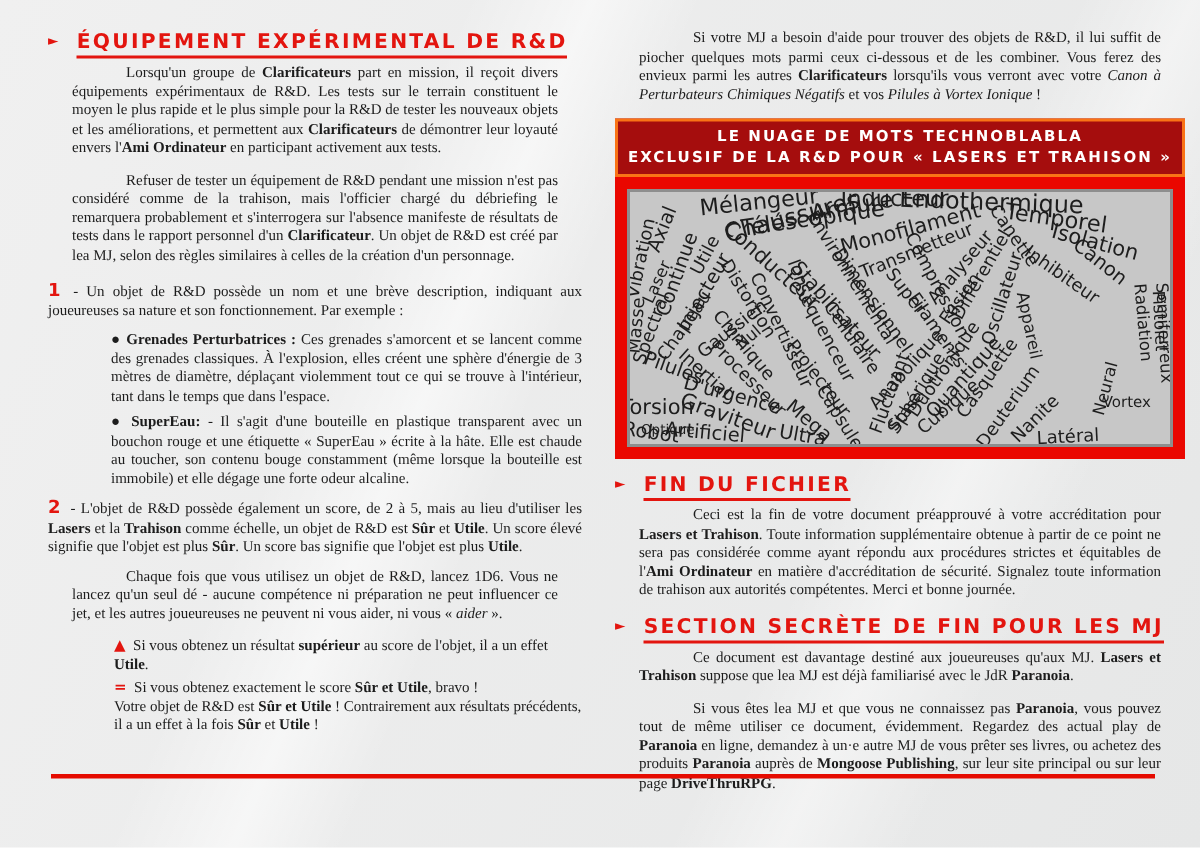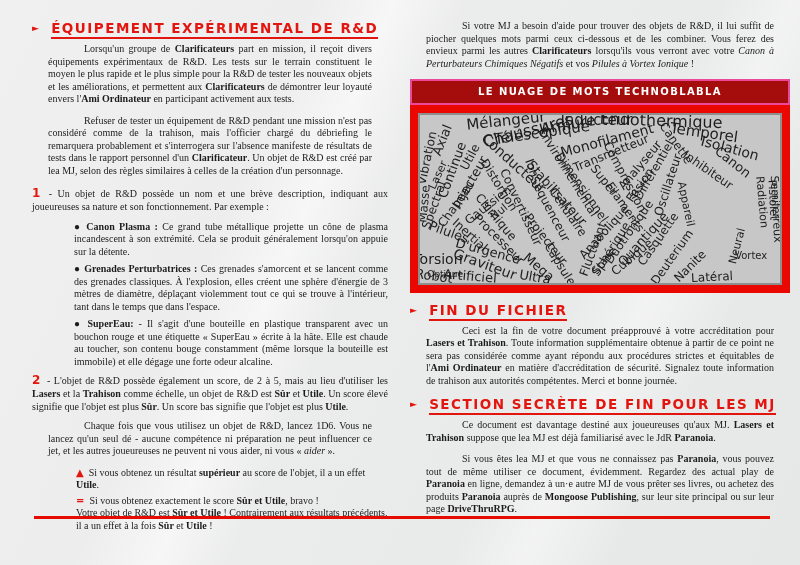--- a/index.html
+++ b/index.html
@@ -25,21 +25,21 @@
   .indent{text-indent:36px;}
   .tight{margin-bottom:5px;}
   .bullet{margin:0 0 5px 42px;font-size:10px;line-height:1.25;text-align:justify;}
   .numbered{font-size:10px;line-height:1.25;text-align:justify;margin:0 0 7px;}
   .num{color:#e3150f;font-family:"DejaVu Sans",sans-serif;font-weight:bold;
        font-size:12px;letter-spacing:1px;margin-right:2px;}
   .result{margin:0 0 3px 44px;font-size:10px;line-height:1.25;text-align:left;}
   .res-marker{color:#e3150f;font-family:"DejaVu Sans",sans-serif;font-weight:bold;
               font-size:10px;margin-right:5px;}
 
-  .banner{background:#a50d0d;border:2px solid #ec4899;color:#ffffff;
+  .banner{background:#a50d0d;border:2px solid #f97316;color:#ffffff;
           font-family:"DejaVu Sans",sans-serif;font-weight:bold;text-align:center;
           font-size:10px;letter-spacing:1.4px;line-height:1.35;padding:4px 2px;}
   .cloud-frame{background:#ea0700;padding:8px;}
   .cloud{position:relative;background:#c7c7c7;border:2px solid #8e8e8e;
          height:168px;overflow:hidden;}
   .cloud-word{position:absolute;font-family:"DejaVu Sans",sans-serif;color:#1d1d1d;
               white-space:nowrap;line-height:1;}
   .cloud-gap{height:9px;}
 
   .footer-rule{position:absolute;left:34px;top:516px;width:736px;height:3px;background:#e50b00;}
@@ -55,39 +55,39 @@
   <div class="col-left">
     <h2 class="heading">
       <span class="arrow">►</span>
       <span class="h-text">ÉQUIPEMENT EXPÉRIMENTAL DE R&amp;D</span>
     </h2>
     <p class="body indent"><span>Lorsqu'un groupe de </span><span style="font-weight: bold;">Clarificateurs</span><span> part en mission, il reçoit divers équipements expérimentaux de R&amp;D. Les tests sur le terrain constituent le moyen le plus rapide et le plus simple pour la R&amp;D de tester les nouveaux objets et les améliorations, et permettent aux </span><span style="font-weight: bold;">Clarificateurs</span><span> de démontrer leur loyauté envers l'</span><span style="font-weight: bold;">Ami Ordinateur</span><span> en participant activement aux tests.</span></p>
     <p class="body indent"><span>Refuser de tester un équipement de R&amp;D pendant une mission n'est pas considéré comme de la trahison, mais l'officier chargé du débriefing le remarquera probablement et s'interrogera sur l'absence manifeste de résultats de tests dans le rapport personnel d'un </span><span style="font-weight: bold;">Clarificateur</span><span>. Un objet de R&amp;D est créé par lea MJ, selon des règles similaires à celles de la création d'un personnage.</span></p>
     <div class="numbered">
       <span class="num">1</span><span><span> - Un objet de R&amp;D possède un nom et une brève description, indiquant aux joueureuses sa nature et son fonctionnement. Par exemple :</span></span>
     </div>
-    <div class="bullet"><span style="font-weight: bold;">● </span><span style="font-weight: bold;">Canon Plasma :</span><span> Ce grand tube métallique projette un cône de plasma incandescent à son extrémité. Cela se produit généralement lorsqu'on appuie sur la détente.</span></div>
     <div class="bullet"><span style="font-weight: bold;">● </span><span style="font-weight: bold;">Grenades Perturbatrices :</span><span> Ces grenades s'amorcent et se lancent comme des grenades classiques. À l'explosion, elles créent une sphère d'énergie de 3 mètres de diamètre, déplaçant violemment tout ce qui se trouve à l'intérieur, tant dans le temps que dans l'espace.</span></div>
     <div class="bullet"><span style="font-weight: bold;">● </span><span style="font-weight: bold;">SuperEau:</span><span> - Il s'agit d'une bouteille en plastique transparent avec un bouchon rouge et une étiquette « SuperEau » écrite à la hâte. Elle est chaude au toucher, son contenu bouge constamment (même lorsque la bouteille est immobile) et elle dégage une forte odeur alcaline.</span></div>
     <div class="numbered">
       <span class="num">2</span><span><span> - L'objet de R&amp;D possède également un score, de 2 à 5, mais au lieu d'utiliser les </span><span style="font-weight: bold;">Lasers</span><span> et la </span><span style="font-weight: bold;">Trahison</span><span> comme échelle, un objet de R&amp;D est </span><span style="font-weight: bold;">Sûr</span><span> et </span><span style="font-weight: bold;">Utile</span><span>. Un score élevé signifie que l'objet est plus </span><span style="font-weight: bold;">Sûr</span><span>. Un score bas signifie que l'objet est plus </span><span style="font-weight: bold;">Utile</span><span>.</span></span>
     </div>
     <p class="body indent tight"><span>Chaque fois que vous utilisez un objet de R&amp;D, lancez 1D6. Vous ne lancez qu'un seul dé - aucune compétence ni préparation ne peut influencer ce jet, et les autres joueureuses ne peuvent ni vous aider, ni vous « </span><span style="font-style: italic;">aider</span><span> ».</span></p>
     <div class="result">
       <span class="res-marker">▲</span><span><span>Si vous obtenez un résultat </span><span style="font-weight: bold;">supérieur</span><span> au score de l'objet, il a un effet </span><span style="font-weight: bold;">Utile</span><span>.</span></span>
     </div>
     <div class="result">
       <span class="res-marker">=</span><span><span>Si vous obtenez exactement le score </span><span style="font-weight: bold;">Sûr et Utile</span><span>, bravo !</span><br><span>Votre objet de R&amp;D est </span><span style="font-weight: bold;">Sûr et Utile</span><span> ! Contrairement aux résultats précédents, il a un effet à la fois </span><span style="font-weight: bold;">Sûr</span><span> et </span><span style="font-weight: bold;">Utile</span><span> !</span></span>
     </div>
   </div>
 
   <div class="col-right">
     <p class="body indent"><span>Si votre MJ a besoin d'aide pour trouver des objets de R&amp;D, il lui suffit de piocher quelques mots parmi ceux ci-dessous et de les combiner. Vous ferez des envieux parmi les autres </span><span style="font-weight: bold;">Clarificateurs</span><span> lorsqu'ils vous verront avec votre </span><span style="font-style: italic;">Canon à Perturbateurs Chimiques Négatifs</span><span> et vos </span><span style="font-style: italic;">Pilules à Vortex Ionique</span><span> !</span></p>
     <div class="banner">
       <div>LE NUAGE DE MOTS TECHNOBLABLA</div>
+      <div>EXCLUSIF DE LA R&amp;D POUR « LASERS ET TRAHISON »</div>
     </div>
     <div class="cloud-frame">
       <div class="cloud" id="cloud">
           <span class="cloud-word" style="left: 24%; top: 4%; font-size: 15px; transform: translate(-50%, -50%) rotate(-6deg);">Mélangeur</span>
           <span class="cloud-word" style="left: 30%; top: 10%; font-size: 16px; transform: translate(-50%, -50%) rotate(-15deg);">Chaussures</span>
           <span class="cloud-word" style="left: 41%; top: 6%; font-size: 15px; transform: translate(-50%, -50%) rotate(-10deg);">Armure</span>
           <span class="cloud-word" style="left: 49%; top: 3%; font-size: 15px; transform: translate(-50%, -50%) rotate(0deg);">Inducteur</span>
           <span class="cloud-word" style="left: 67%; top: 4%; font-size: 16px; transform: translate(-50%, -50%) rotate(2deg);">Endothermique</span>
           <span class="cloud-word" style="left: 34%; top: 11%; font-size: 15px; transform: translate(-50%, -50%) rotate(-8deg);">Téléscopique</span>
           <span class="cloud-word" style="left: 79%; top: 11%; font-size: 15px; transform: translate(-50%, -50%) rotate(8deg);">Temporel</span>

